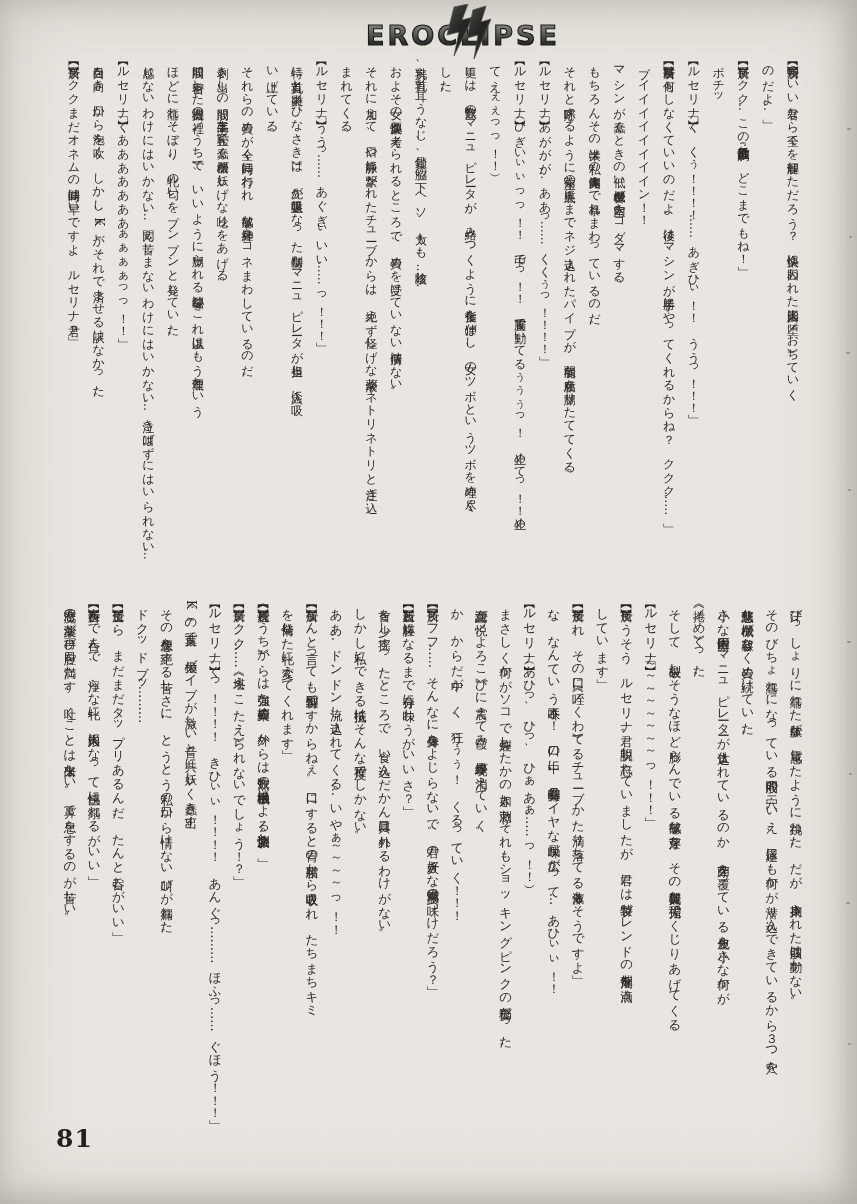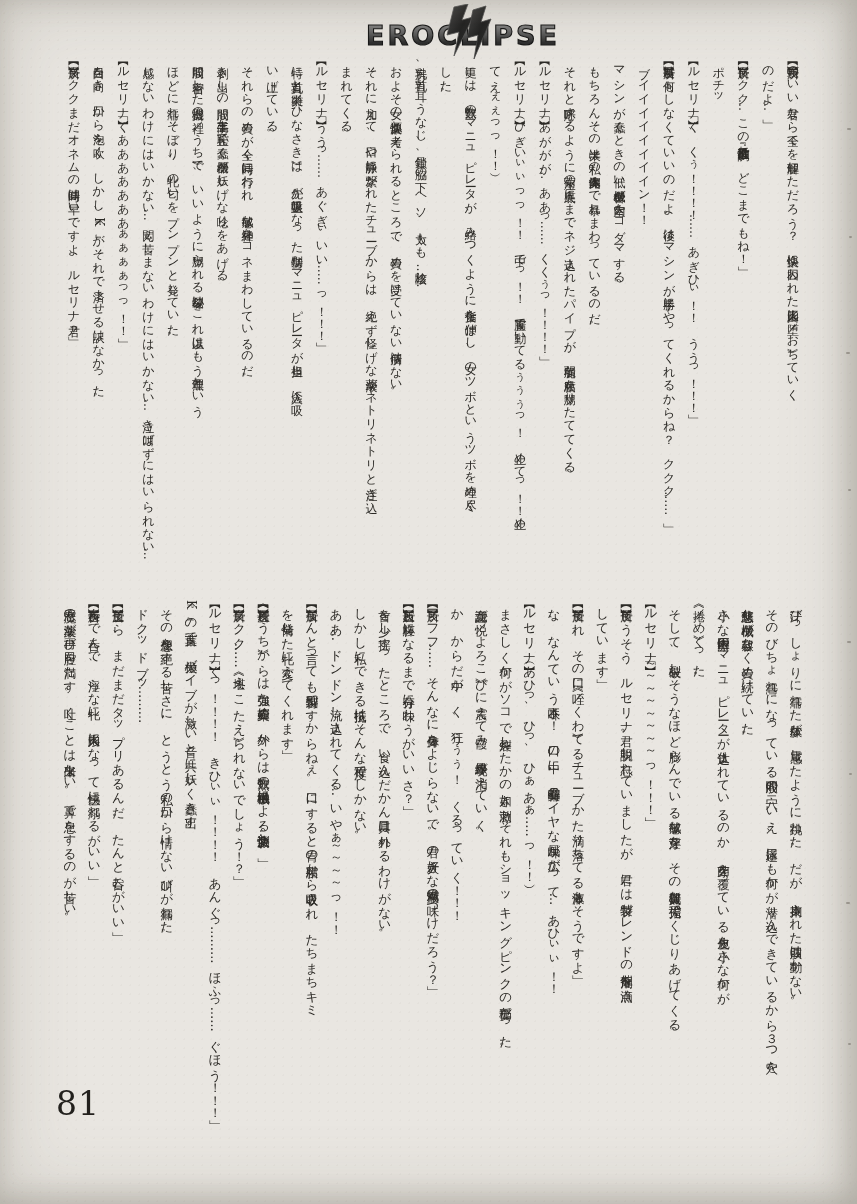--- a/index.html
+++ b/index.html
@@ -27,22 +27,22 @@
   }
   .text-block .col{
     margin:0;
     white-space:nowrap;
   }
   .block-top{top:58px;right:52px;height:552px;font-size:12px;}
   .block-top .col{line-height:24.8px;}
   .block-bottom{top:600px;right:49px;height:586px;font-size:12.5px;}
   .block-bottom .col{line-height:24.2px;}
   .page-number{
-    position:absolute;left:56px;top:1084px;
-    font-size:33px;color:#23211e;letter-spacing:1px;
+    position:absolute;left:56px;top:1124px;
+    font-size:25px;color:#23211e;letter-spacing:1px;font-weight:bold;
   }
   .speck{position:absolute;background:rgba(70,64,56,.38);border-radius:1px;pointer-events:none;}
 </style>
 </head>
 <body>
 
 <div class="page">
 
   <div class="logo-wrap">
     <svg width="242" height="56" viewBox="0 0 242 56">

